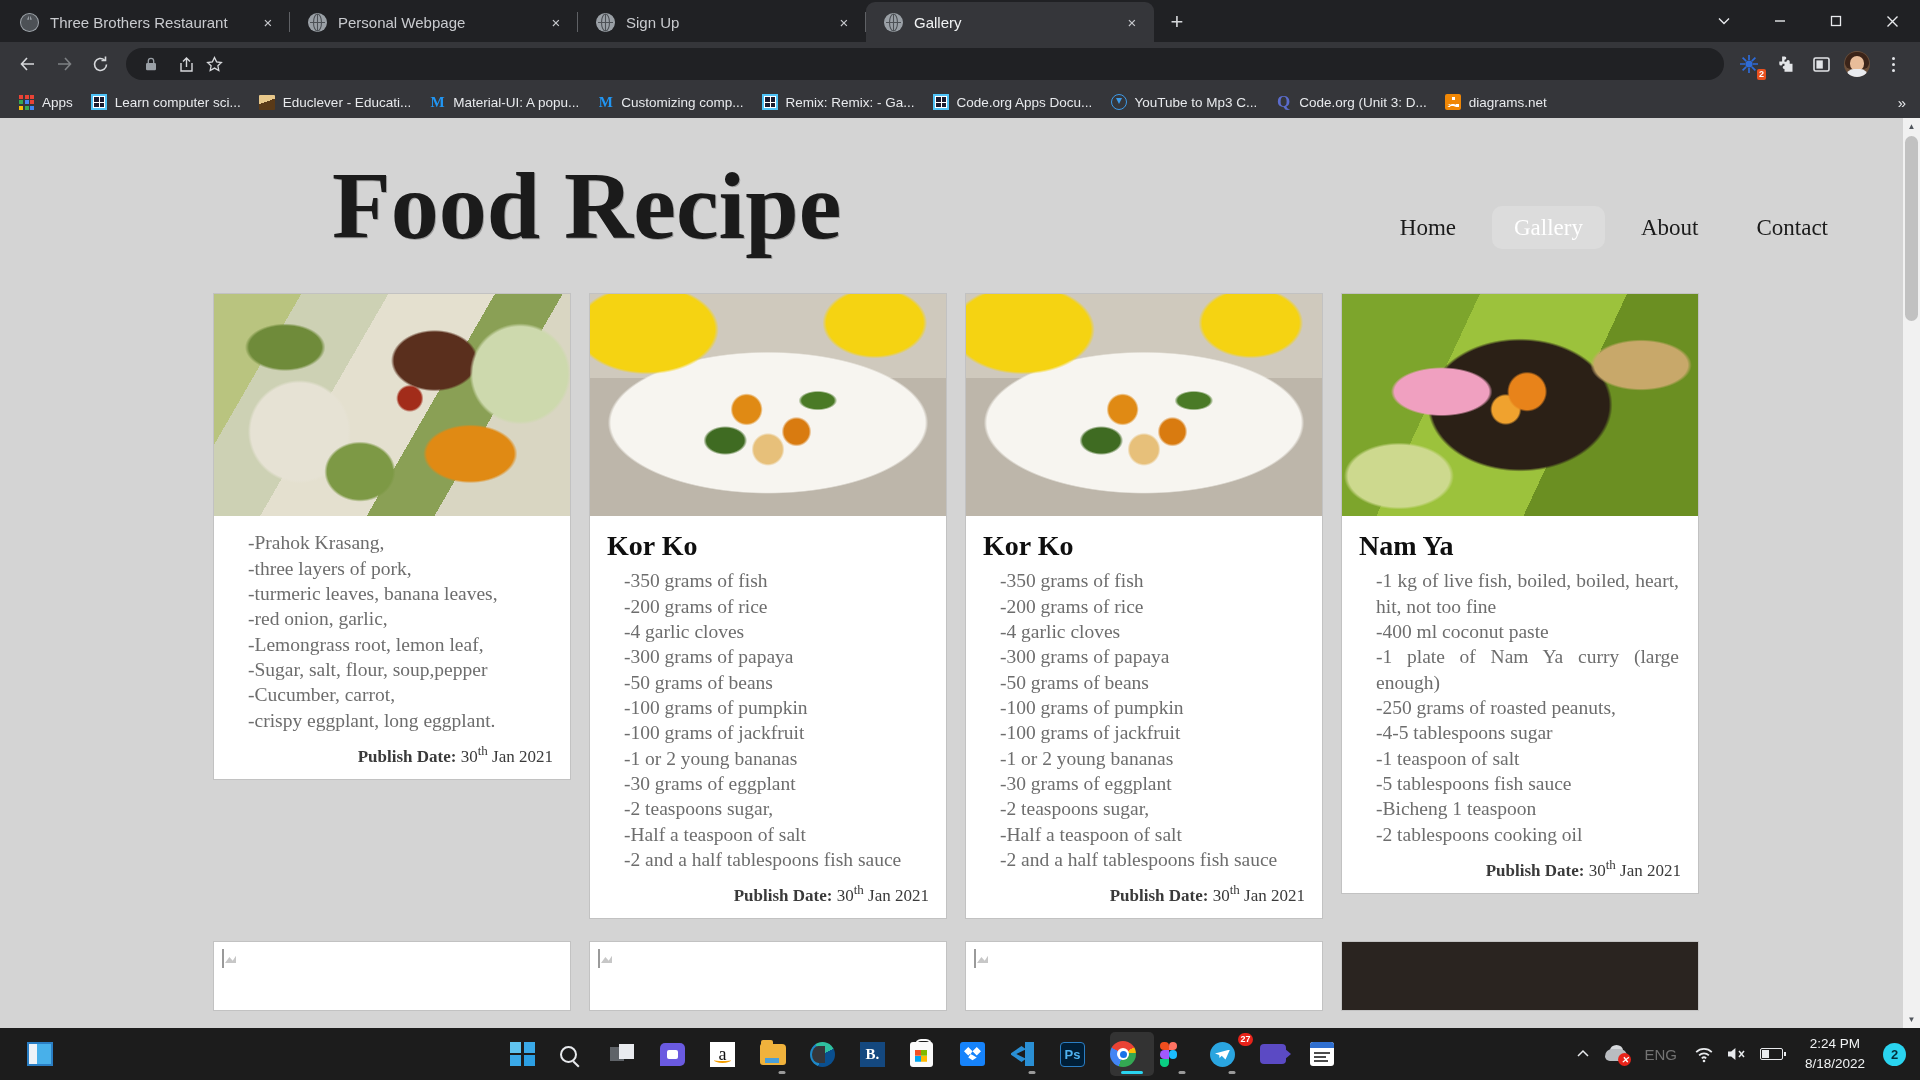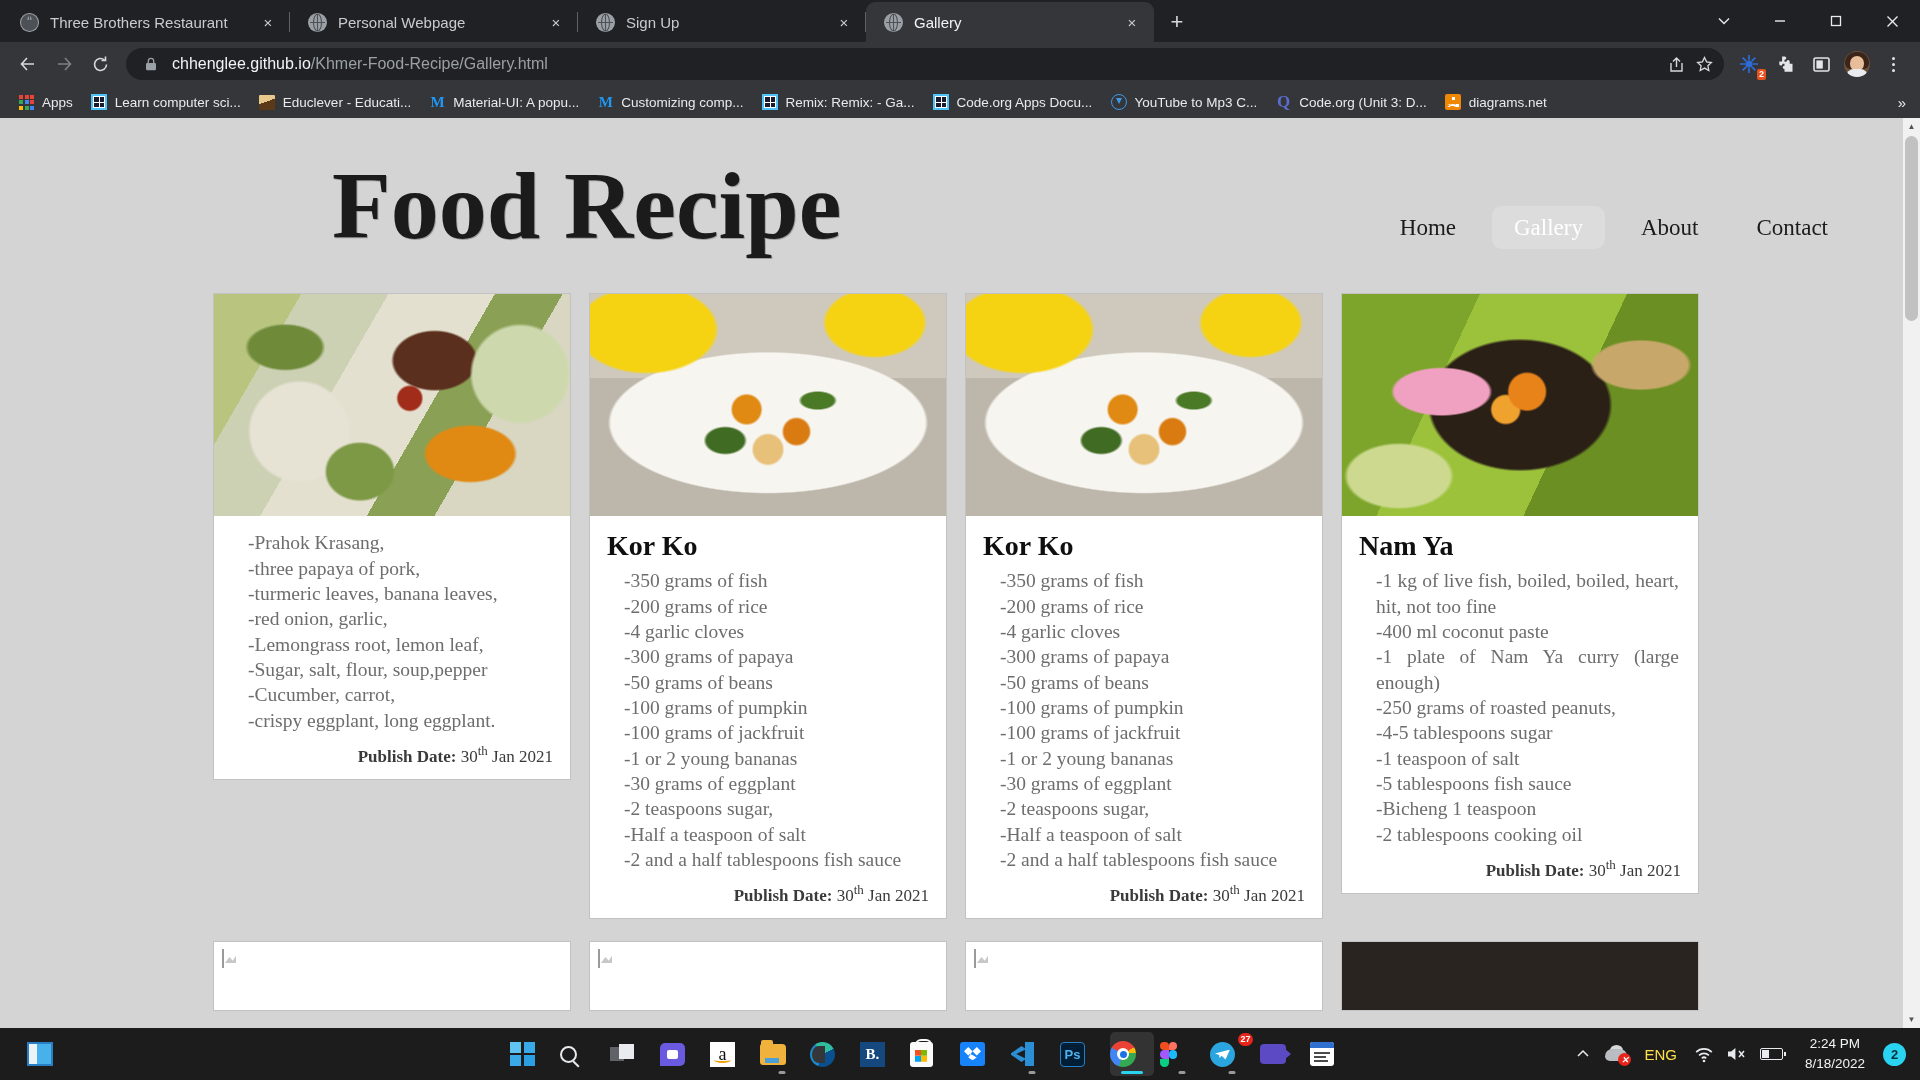--- a/index.html
+++ b/index.html
@@ -239,21 +239,21 @@
     content: ""; position: absolute; bottom: 2px; left: 50%; transform: translateX(-50%);
     width: 7px; height: 3px; background: #9a9a9a; border-radius: 2px;
   }
   .tbi.active { background: #333333; }
   .tbi.active:after {
     content: ""; position: absolute; bottom: 2px; left: 50%; transform: translateX(-50%);
     width: 22px; height: 3px; background: #2ad4f0; border-radius: 2px;
   }
   .tb-right { margin-left: auto; display: flex; align-items: center; gap: 4px; padding-right: 6px; }
   .tray { width: 30px; height: 42px; display: flex; align-items: center; justify-content: center; color: #e8eaed; }
-  .tray-lang { color: #fde047; font-size: 15px; padding: 0 8px; }
+  .tray-lang { color: #737373; font-size: 15px; padding: 0 8px; }
   .clock { color: #f1f3f4; font-size: 13.5px; text-align: center; line-height: 1.45; padding: 0 10px 0 14px; }
   .notif-badge {
     width: 23px; height: 23px; border-radius: 50%; background: #2ad4f0; color: #03303a;
     font-size: 13px; display: flex; align-items: center; justify-content: center; font-weight: bold;
     margin-left: 4px;
   }
 
   
   .win-logo { display: grid; grid-template-columns: 11px 11px; grid-template-rows: 11px 11px; gap: 2.5px; }
   .win-logo i { display: block; background: #3aa9e8; }
@@ -424,21 +424,20 @@
         </svg>
     </div>
 
     <div class="omnibox">
       <span class="lock">
         <svg width="12" height="14" viewBox="0 0 12 14">
             <rect x="1" y="6" width="10" height="7.2" rx="1.2" fill="#9aa0a6"></rect>
             <path d="M3.3 6V4.1a2.7 2.7 0 015.4 0V6" stroke="#9aa0a6" stroke-width="1.3" fill="none"></path>
           </svg>
       </span>
-      <span class="urltext"><b>chhenglee.github.io</b><span>/Khmer-Food-Recipe/Gallery.html</span></span>
       <span class="obtn">
         <svg width="17" height="17" viewBox="0 0 17 17">
             <path d="M3 7v8h11V7" stroke="#d7d9dc" stroke-width="1.4" fill="none"></path>
             <path d="M8.5 11V2M5 5.4l3.5-3.4L12 5.4" stroke="#d7d9dc" stroke-width="1.4" fill="none"></path>
           </svg>
       </span>
       <span class="obtn">
         <svg width="17" height="17" viewBox="0 0 17 17">
             <path d="M8.5 1.5l2.1 4.4 4.8.6-3.5 3.3.9 4.7-4.3-2.4-4.3 2.4.9-4.7L1.6 6.5l4.8-.6z" stroke="#d7d9dc" stroke-width="1.3" fill="none"></path>
           </svg>
@@ -581,21 +580,21 @@
 
       <div class="cards">
 
         <div class="card">
           <div class="thumb">
               <div class="ph ph1"></div>
             </div>
           <div class="body">
             <div class="ing">
               <div>-Prahok Krasang,</div>
-              <div>-three papaya of pork,</div>
+              <div>-three layers of pork,</div>
               <div>-turmeric leaves, banana leaves,</div>
               <div>-red onion, garlic,</div>
               <div>-Lemongrass root, lemon leaf,</div>
               <div>-Sugar, salt, flour, soup,pepper</div>
               <div>-Cucumber, carrot,</div>
               <div>-crispy eggplant, long eggplant.</div>
             </div>
           </div>
           <div class="pubwrap">
             <span class="pub"><b>Publish Date:</b> <span>30</span><sup>th</sup> <span>Jan 2021</span></span>

